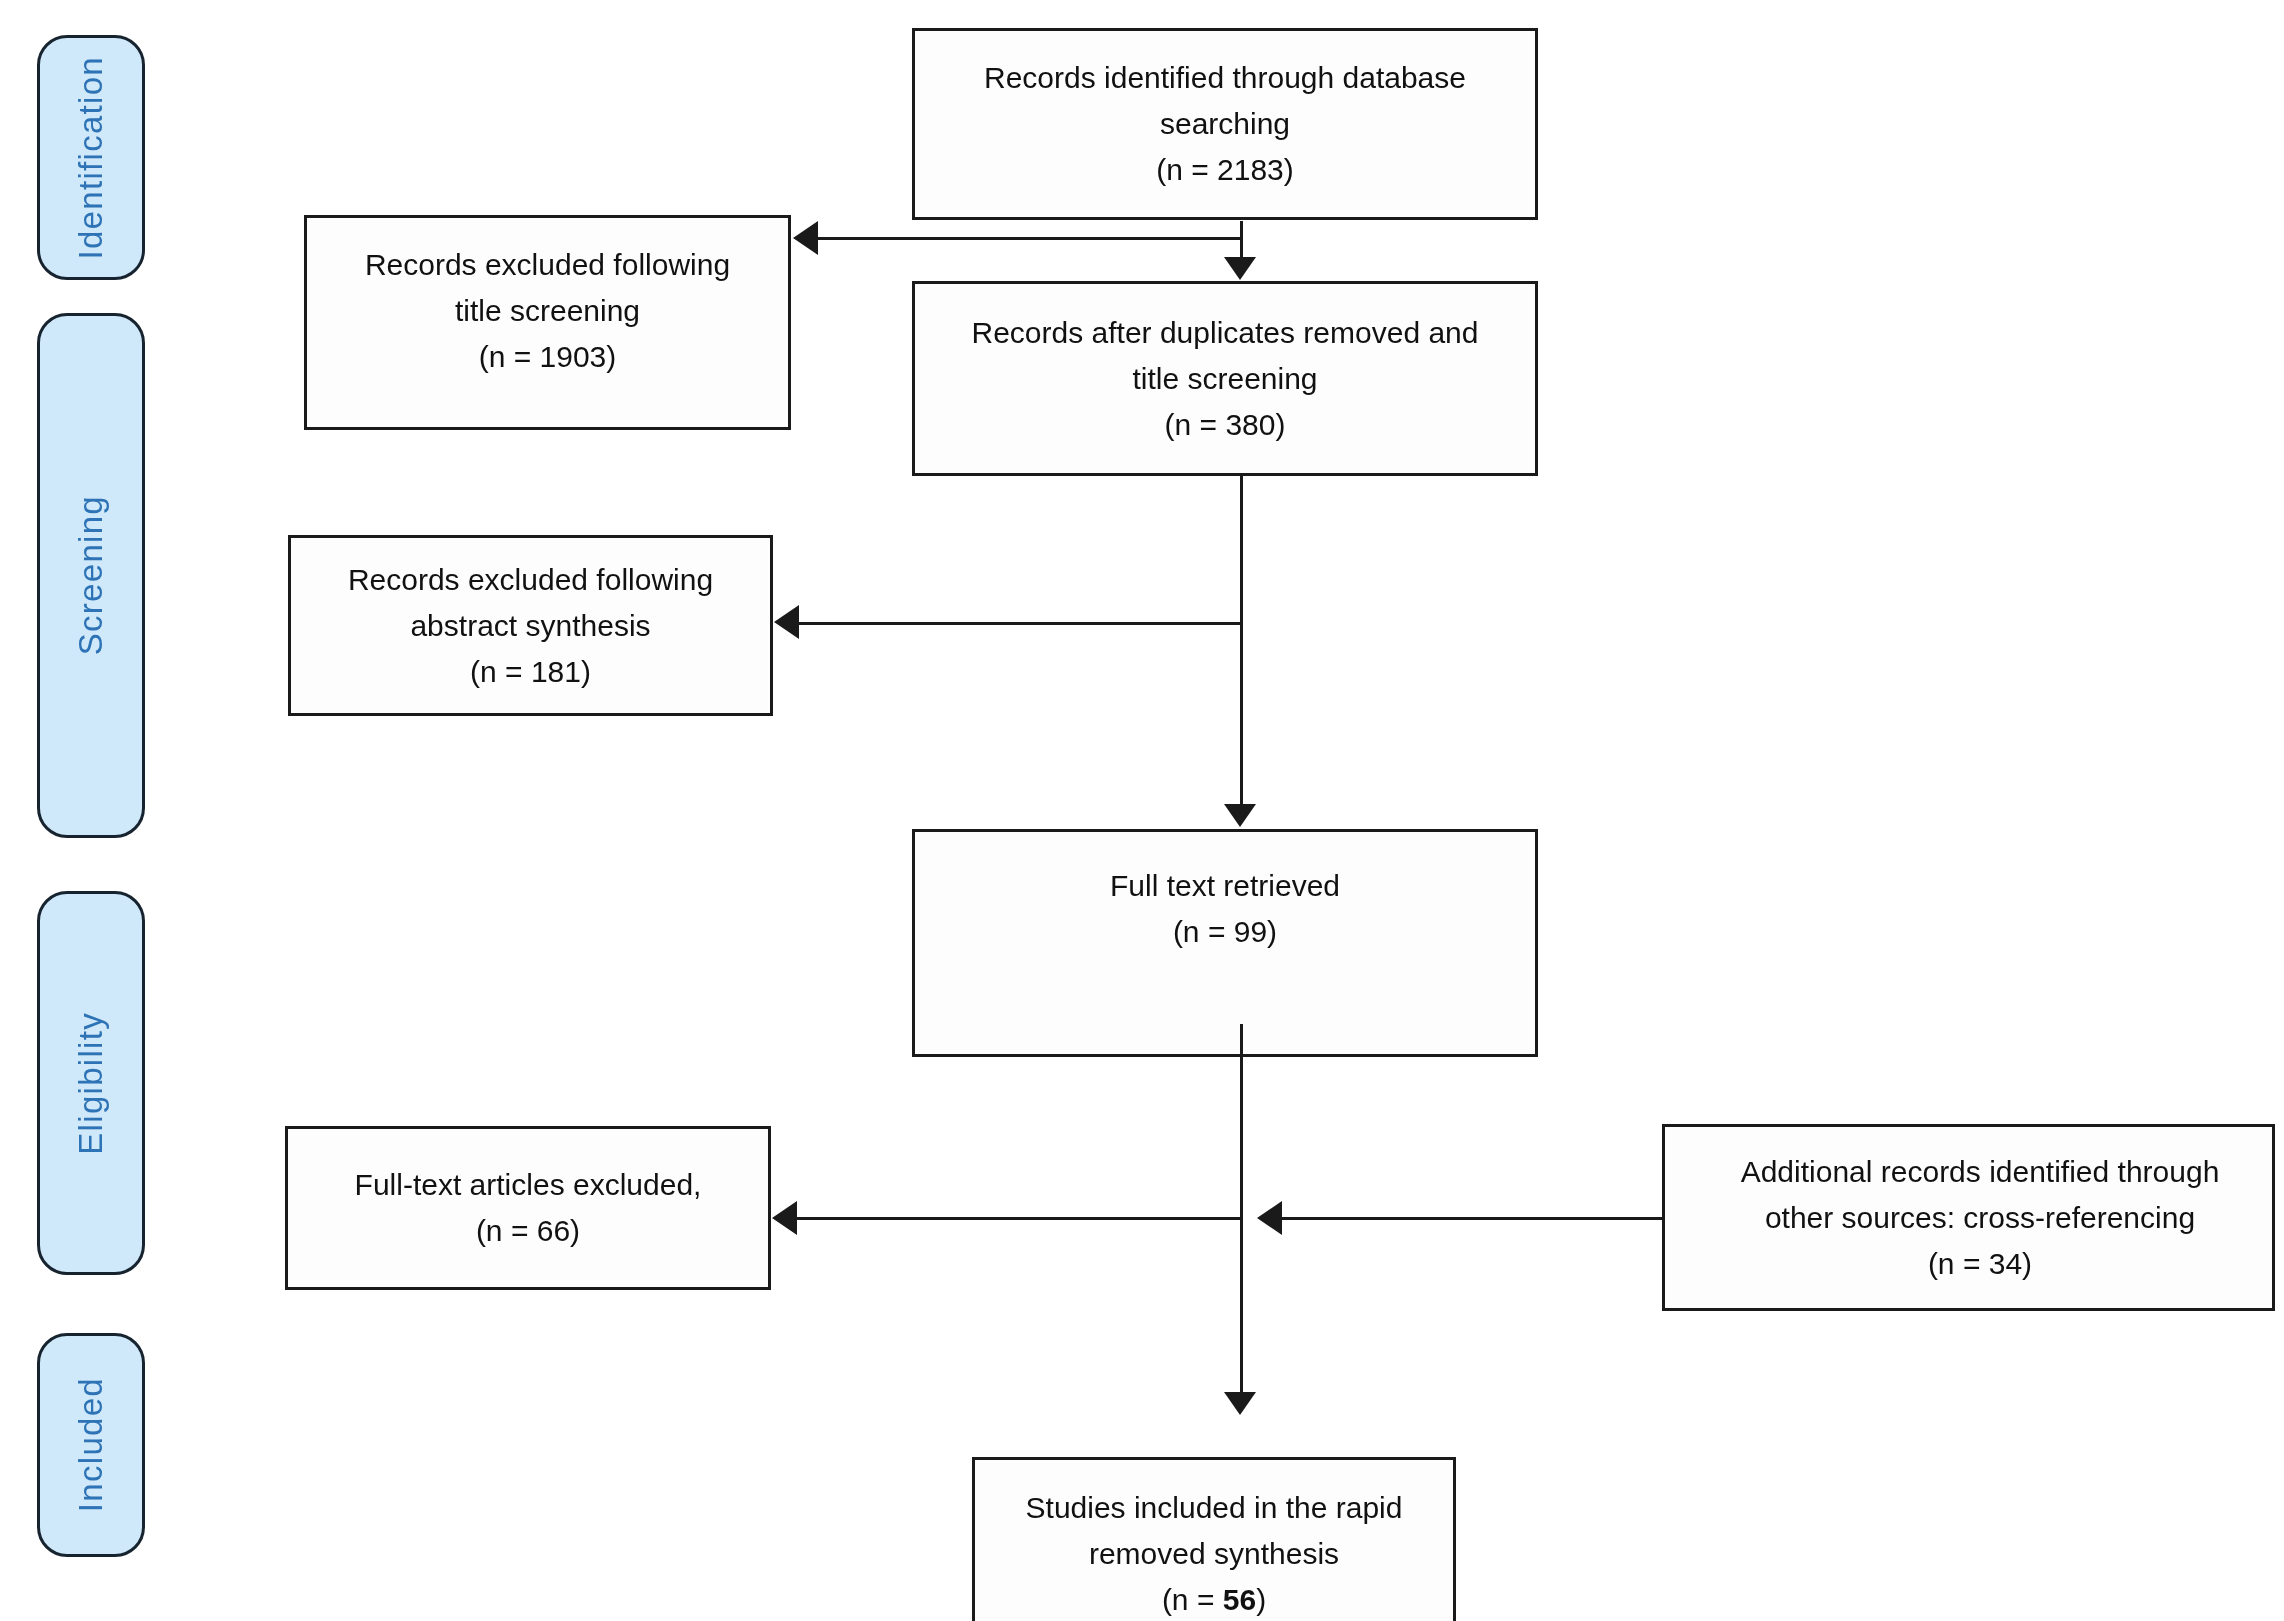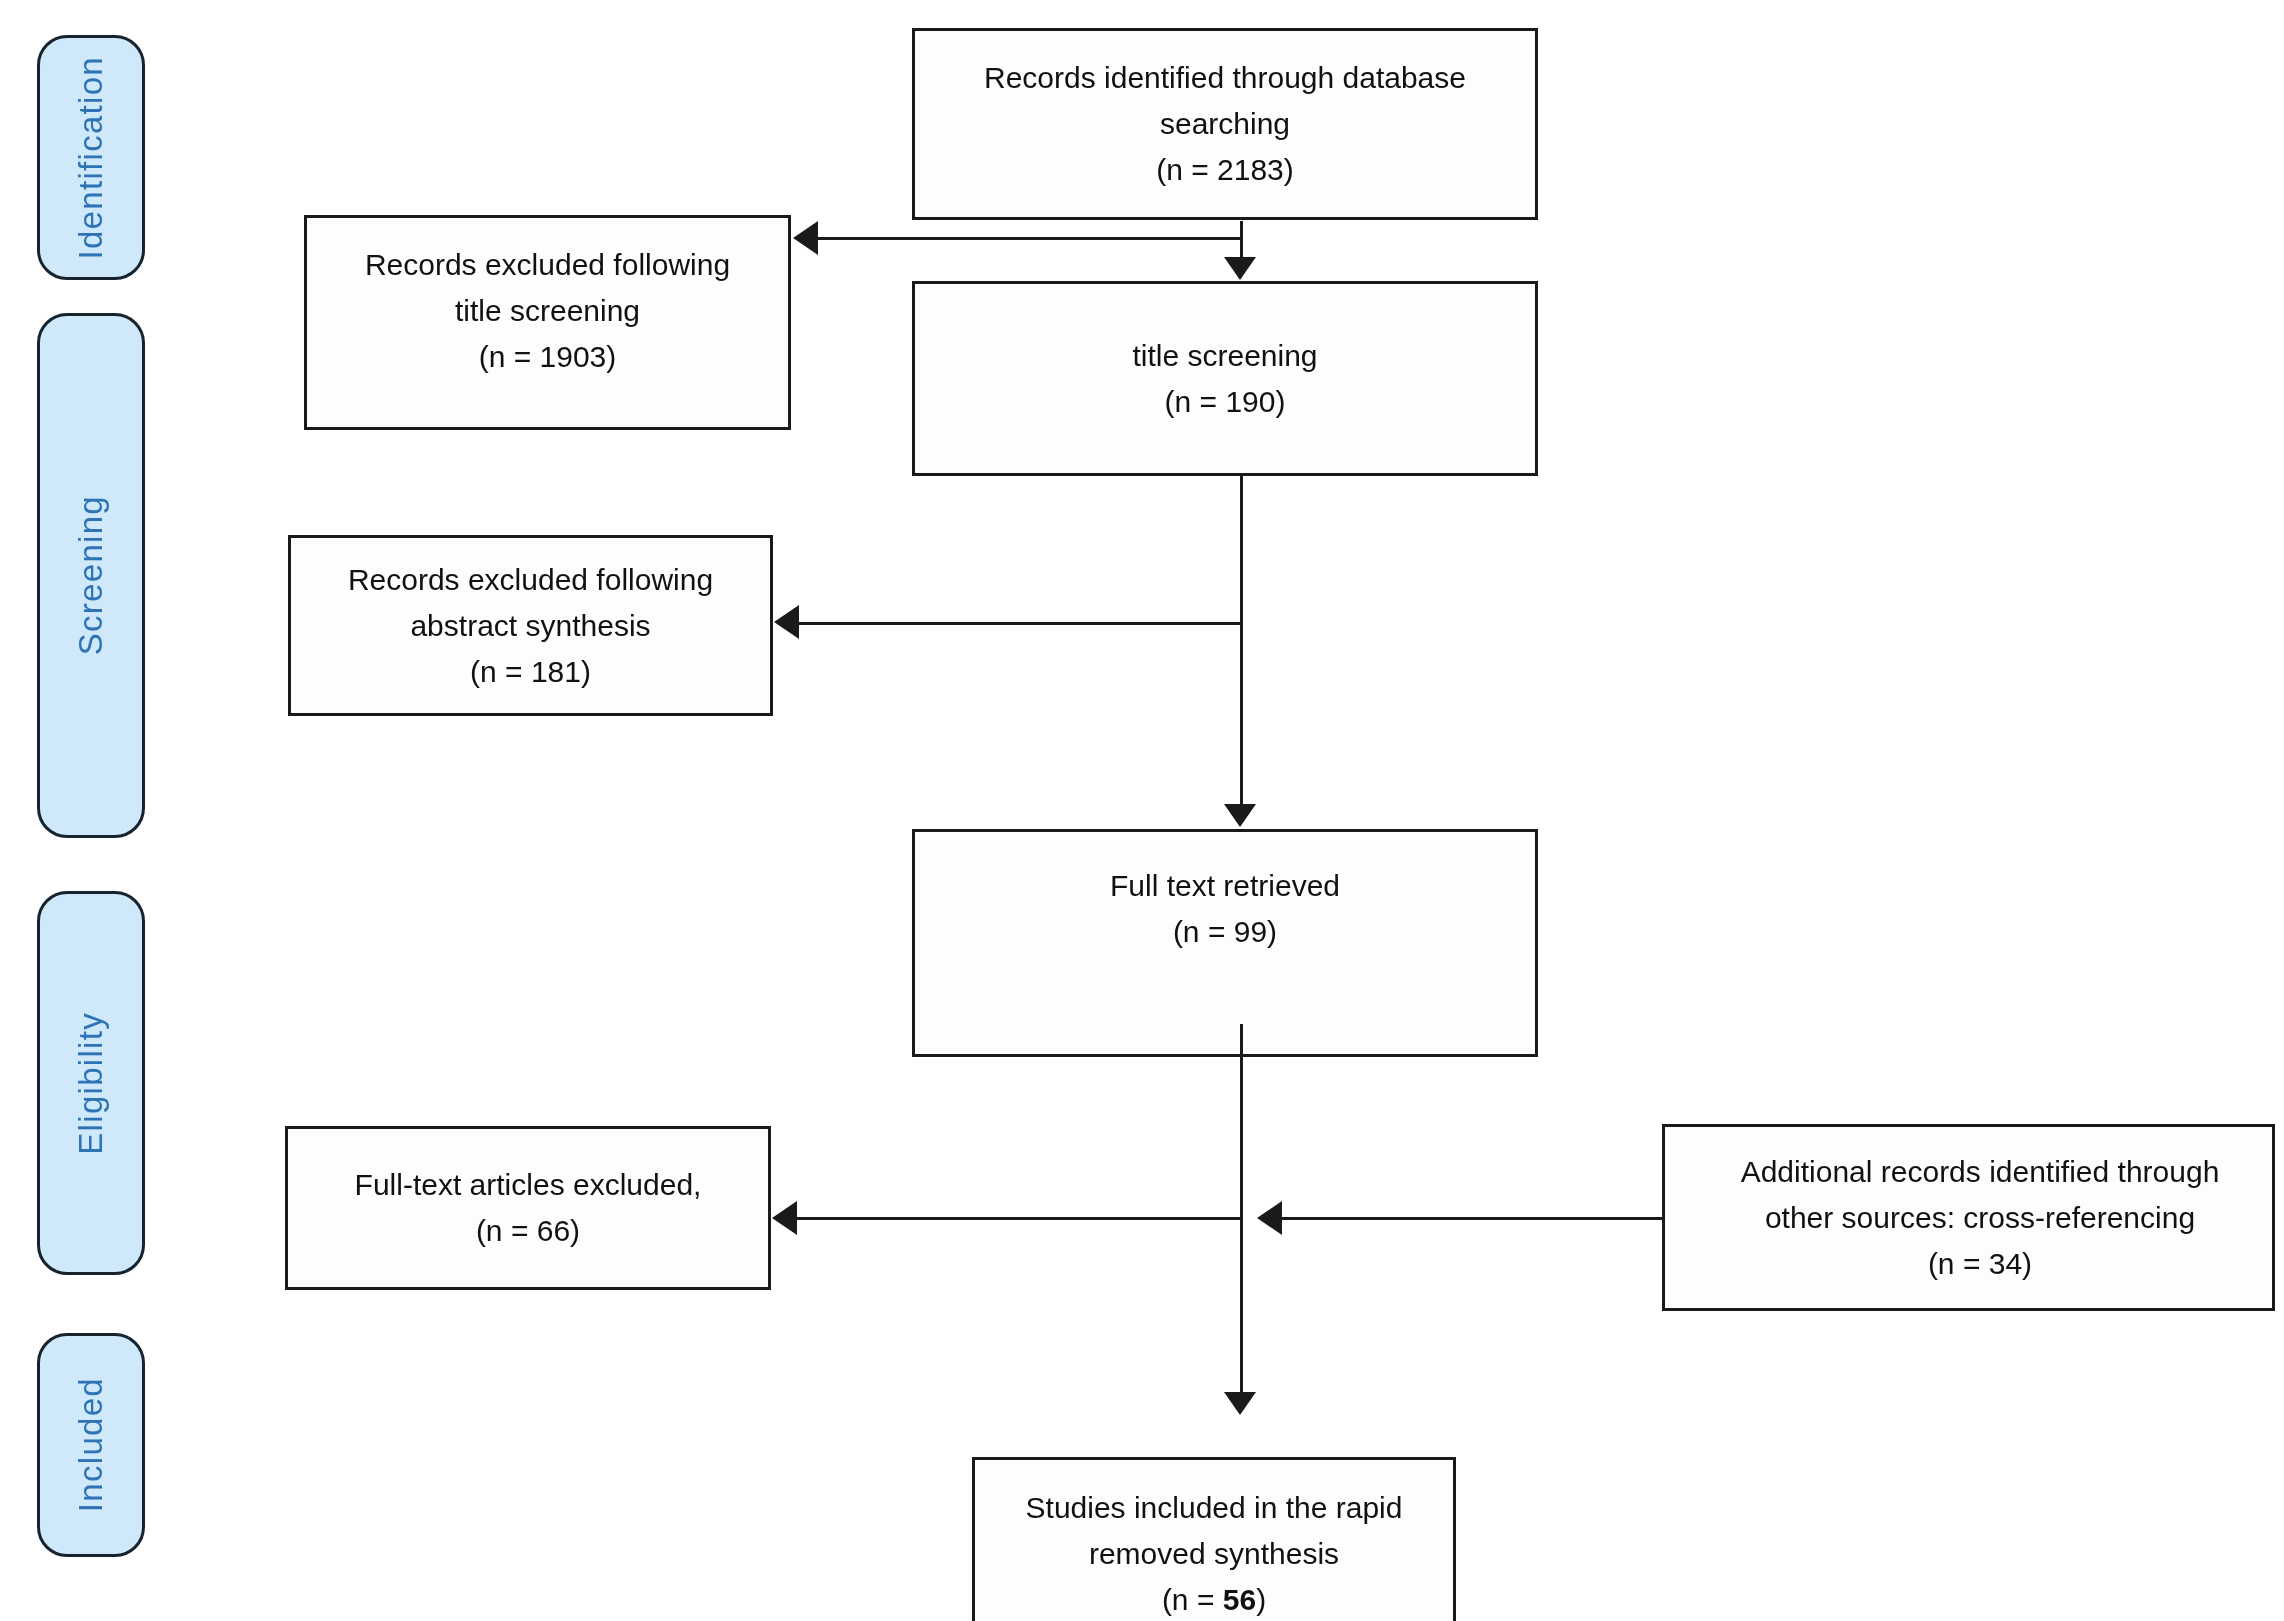--- a/index.html
+++ b/index.html
@@ -130,22 +130,23 @@
     <div class="bline">(n = 2183)</div>
   </div>
 
   <div class="fbox" id="box-excluded-title">
     <div class="bline">Records excluded following</div>
     <div class="bline">title screening</div>
     <div class="bline">(n = 1903)</div>
   </div>
 
   <div class="fbox" id="box-after-duplicates">
+    <div class="bline">Records after duplicates removed and</div>
     <div class="bline">title screening</div>
-    <div class="bline">(n = 190)</div>
+    <div class="bline">(n = 380)</div>
   </div>
 
   <div class="fbox" id="box-excluded-abstract">
     <div class="bline">Records excluded following</div>
     <div class="bline">abstract synthesis</div>
     <div class="bline">(n = 181)</div>
   </div>
 
   <div class="fbox" id="box-full-text">
     <div class="bline">Full text retrieved</div>

